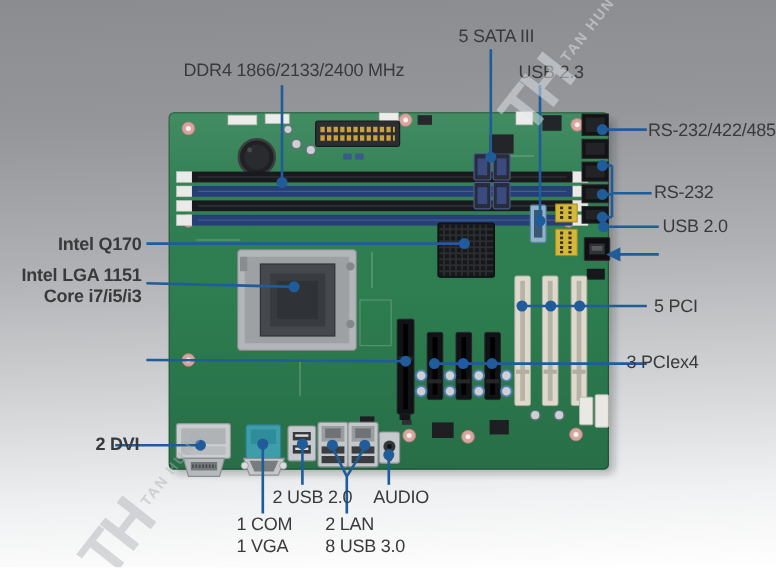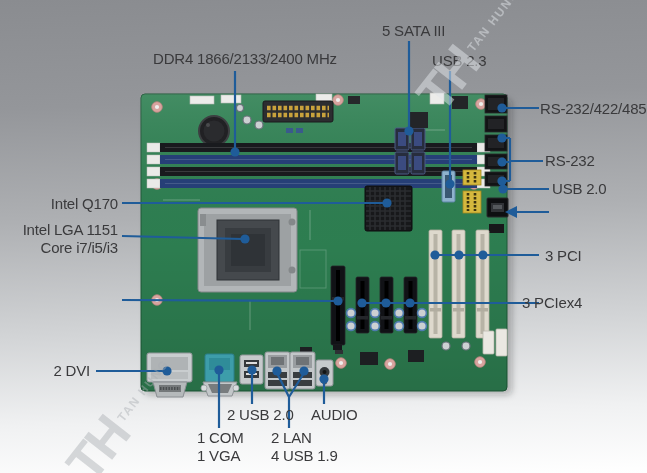--- a/index.html
+++ b/index.html
@@ -8,21 +8,21 @@
     font-family:"Liberation Sans", sans-serif;
     background:linear-gradient(178deg, var(--bg_top,#8a8c90) 0%, #94969a 22%, #aeb0b3 45%, #d2d4d6 68%, #f0f1f2 86%, var(--bg_bottom,#ffffff) 100%);
   }
   .stage svg{position:absolute;left:0;top:0;}
   .cl{stroke:var(--callout,#1f5c99);stroke-width:2.2;fill:none;}
   .cd{fill:var(--callout,#1f5c99);stroke:none;}
   .lbl{
     position:absolute;font-size:15px;line-height:18px;
     color:var(--label_text,#3a3a3c);white-space:nowrap;letter-spacing:-0.2px;
   }
-  .lbl-r{text-align:right;}
+  .lbl-r{text-align:right;font-weight:bold;}
   .wm{
     position:absolute;display:flex;align-items:center;gap:5px;
     transform:rotate(-52deg);transform-origin:left center;pointer-events:none;
   }
   .wm-big{font-size:52px;font-weight:700;letter-spacing:-3px;line-height:1;}
   .wm-name{font-size:12px;font-weight:700;letter-spacing:1.6px;}
   .wm-top{left:428px;top:78px;color:rgba(226,229,233,0.5);}
   .wm-bottom{left:78px;top:448px;color:rgba(168,172,177,0.45);}
 </style>
 </head>
@@ -360,36 +360,36 @@
         <circle class="cd" cx="324" cy="379" r="4.6"></circle>
     </g>
   </svg>
 
   <div class="lbl" style="left:153px;top:50px">DDR4 1866/2133/2400 MHz</div>
   <div class="lbl" style="left:382px;top:22px">5 SATA III</div>
   <div class="lbl" style="left:432px;top:52px">USB 2.3</div>
   <div class="lbl" style="left:540px;top:100px">RS-232/422/485</div>
   <div class="lbl" style="left:545px;top:152px">RS-232</div>
   <div class="lbl" style="left:552px;top:180px">USB 2.0</div>
-  <div class="lbl" style="left:545px;top:247px">3 PCI</div>
+  <div class="lbl" style="left:545px;top:247px">5 PCI</div>
   <div class="lbl" style="left:522px;top:294px">3 PCIex4</div>
   <div class="lbl lbl-r" style="right:529px;top:195px">Intel Q170</div>
   <div class="lbl lbl-r" style="right:529px;top:221px">
     <div>Intel LGA 1151</div>
     <div>Core i7/i5/i3</div>
   </div>
-  <div class="lbl lbl-r" style="right:557px;top:362px">2 DVI</div>
+  <div class="lbl lbl-r" style="right:531px;top:362px">2 DVI</div>
   <div class="lbl" style="left:227px;top:406px">2 USB 2.0</div>
   <div class="lbl" style="left:197px;top:429px">
     <div>1 COM</div>
     <div>1 VGA</div>
   </div>
   <div class="lbl" style="left:271px;top:429px">
     <div>2 LAN</div>
-    <div>4 USB 1.9</div>
+    <div>8 USB 3.0</div>
   </div>
   <div class="lbl" style="left:311px;top:406px">AUDIO</div>
 
   <div class="wm wm-top">
     <span class="wm-big">TH</span>
     <span class="wm-name">TAN HUNG</span>
   </div>
   <div class="wm wm-bottom">
     <span class="wm-big">TH</span>
     <span class="wm-name">TAN HUNG</span>

